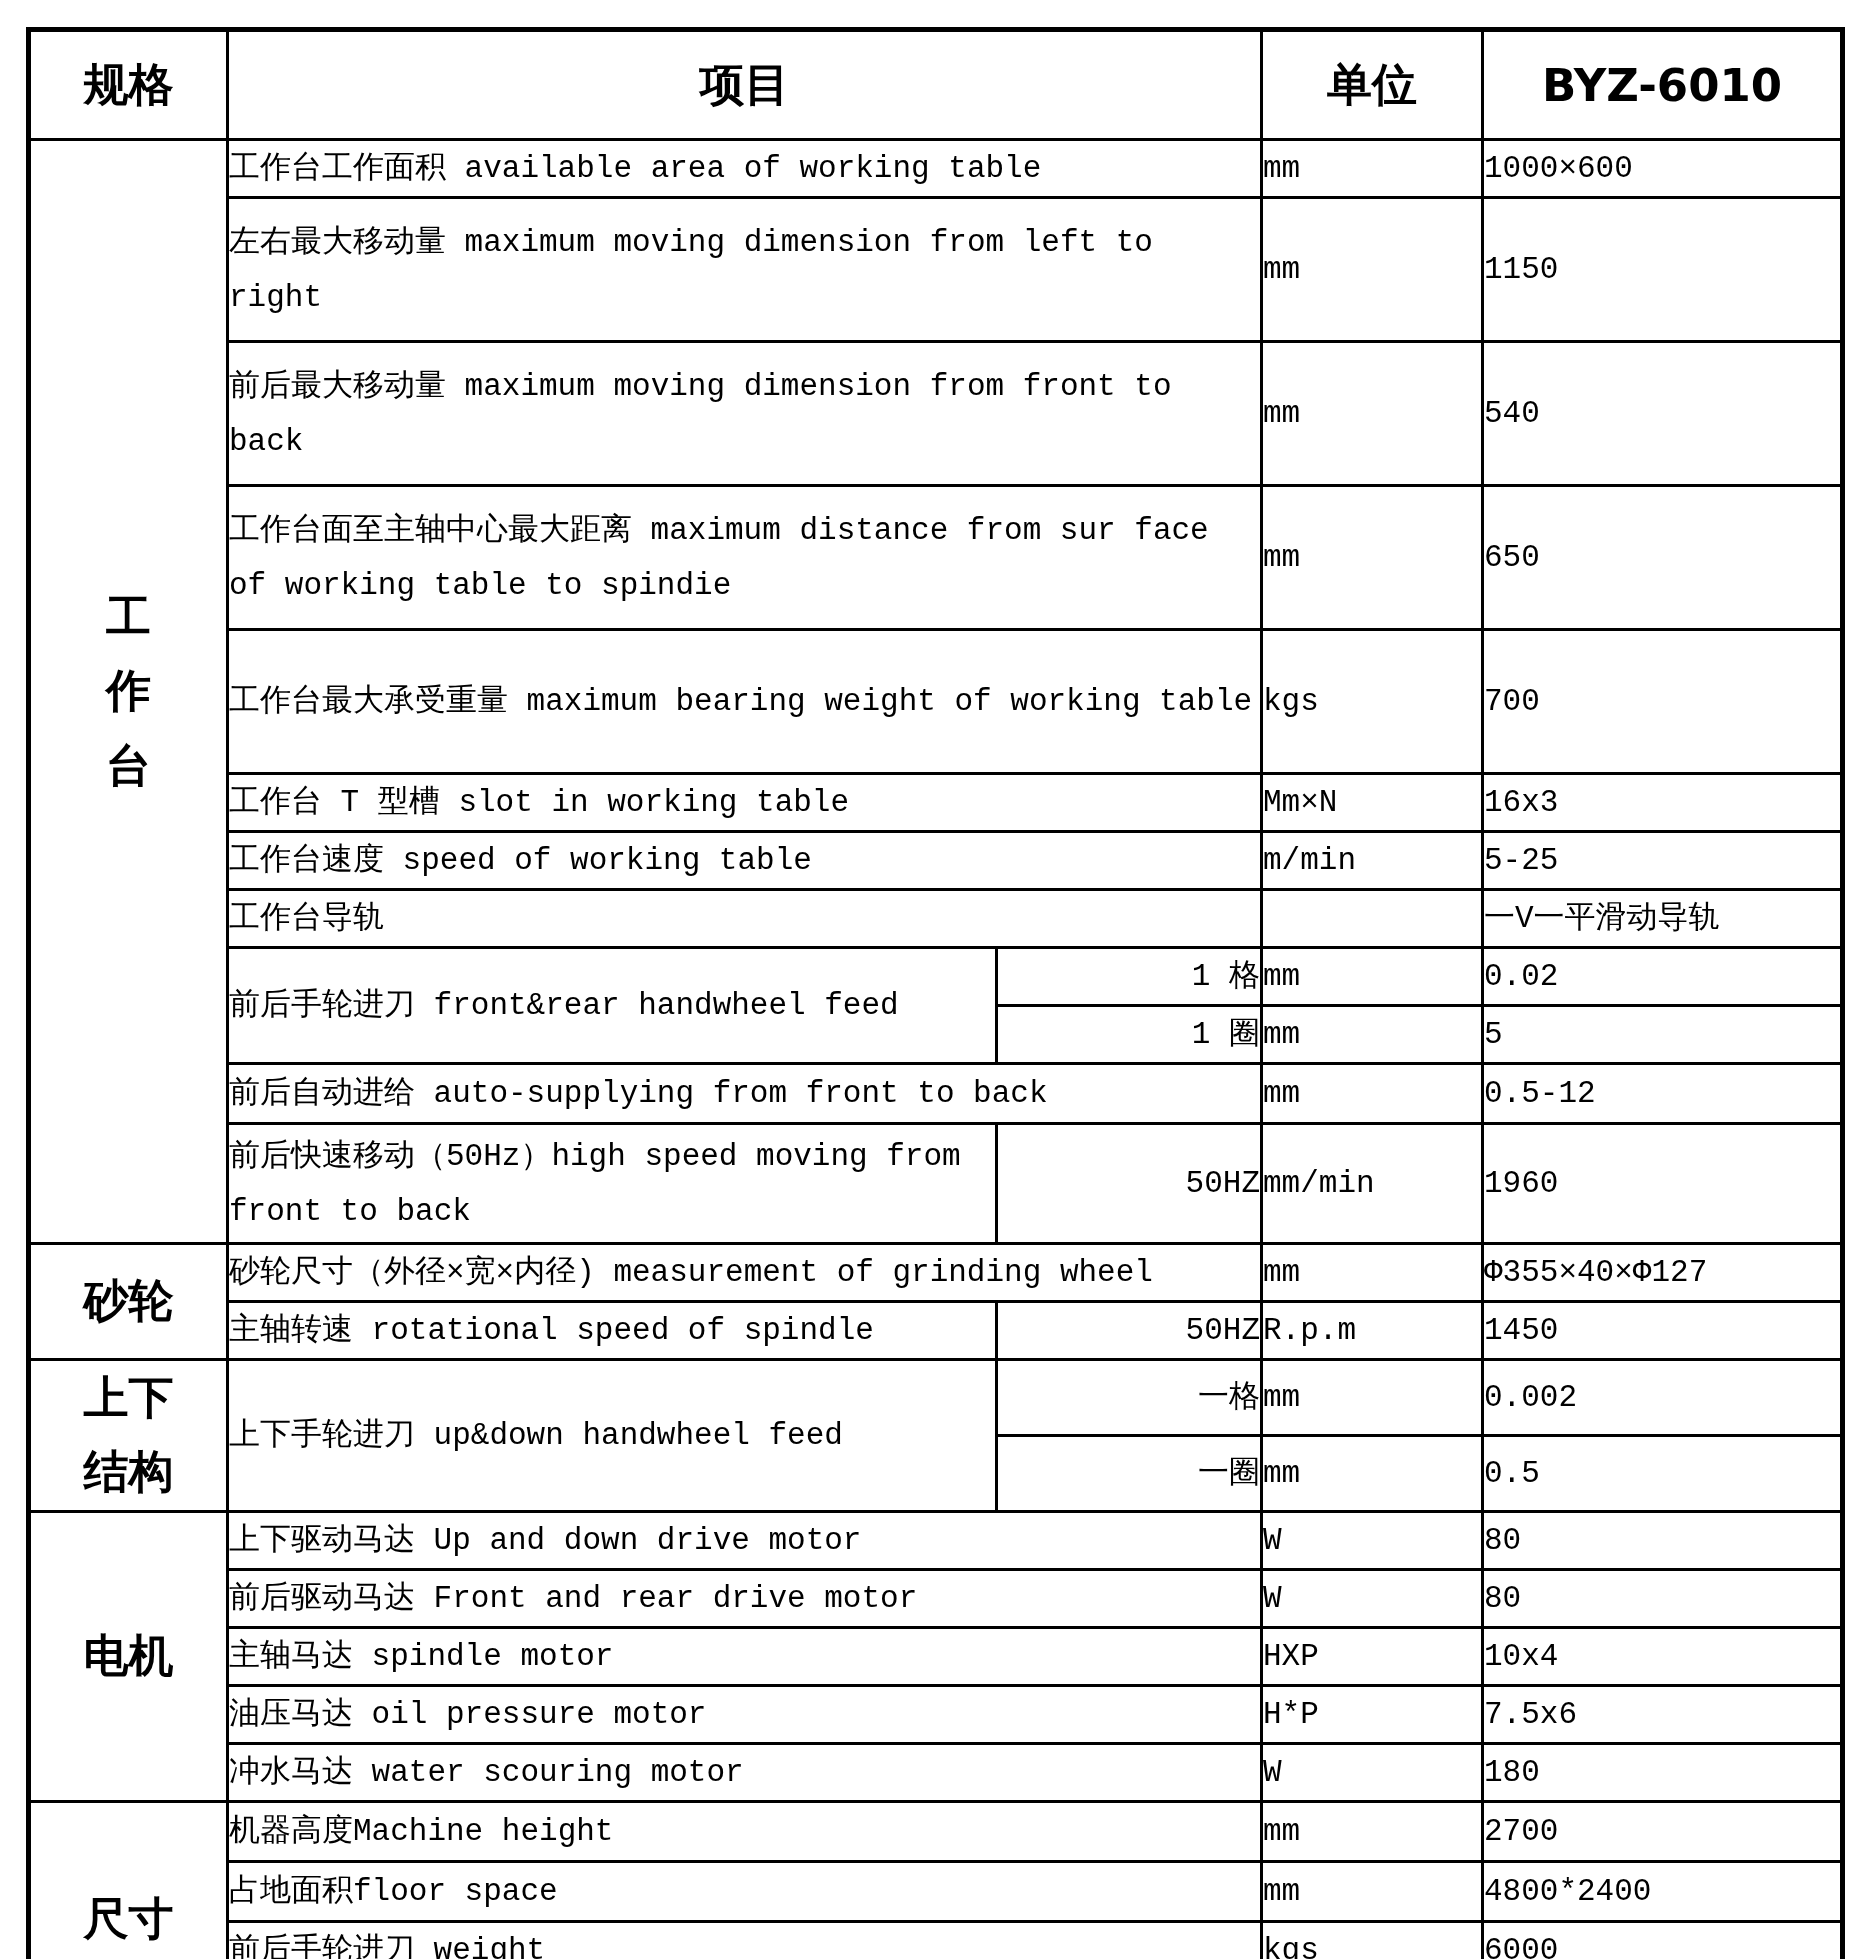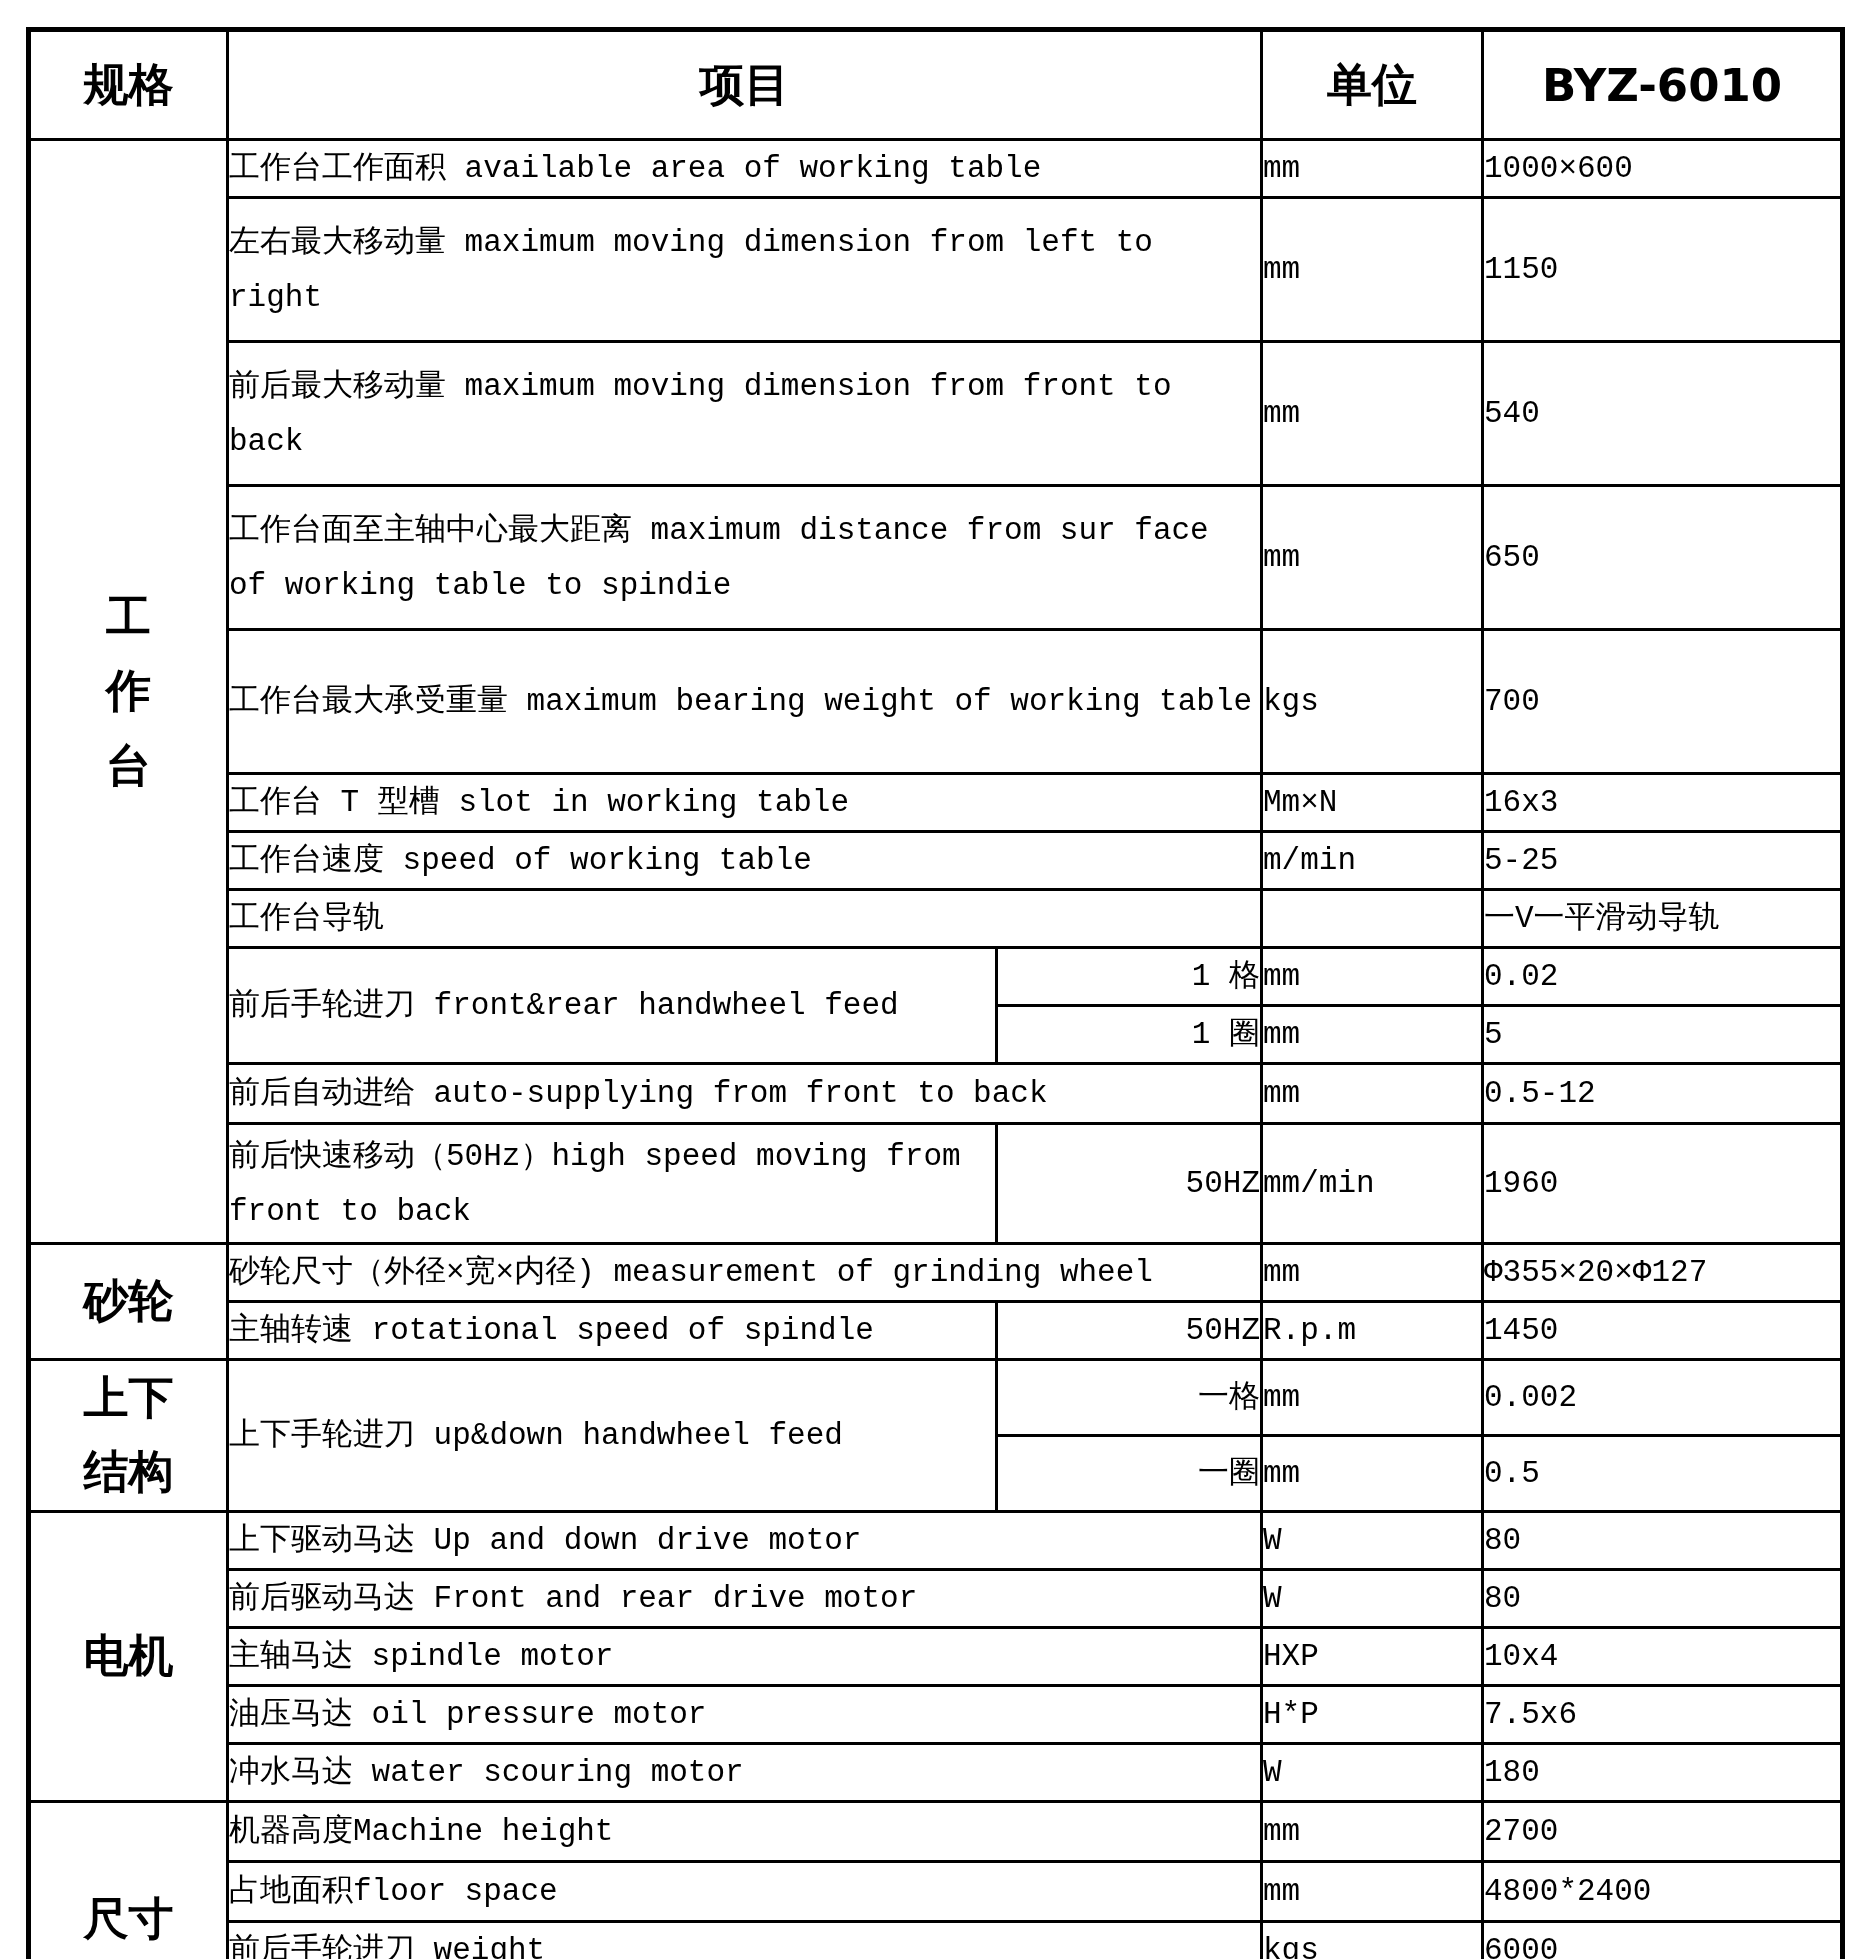--- a/index.html
+++ b/index.html
@@ -158,21 +158,21 @@
       <td class="cell item">前后快速移动（50Hz）high speed moving from front to back</td>
       <td class="cell sub">50HZ</td>
       <td class="cell unit">mm/min</td>
       <td class="cell val">1960</td>
     </tr>
 
     <tr class="h1">
       <td class="group-label" rowspan="2">砂轮</td>
       <td class="cell item" colspan="2">砂轮尺寸（外径×宽×内径) measurement of grinding wheel</td>
       <td class="cell unit">mm</td>
-      <td class="cell val">Φ355×20×Φ127</td>
+      <td class="cell val">Φ355×40×Φ127</td>
     </tr>
     <tr class="h1">
       <td class="cell item">主轴转速 rotational speed of spindle</td>
       <td class="cell sub">50HZ</td>
       <td class="cell unit">R.p.m</td>
       <td class="cell val">1450</td>
     </tr>
 
     <tr class="h1">
       <td class="group-label" rowspan="2">上下

